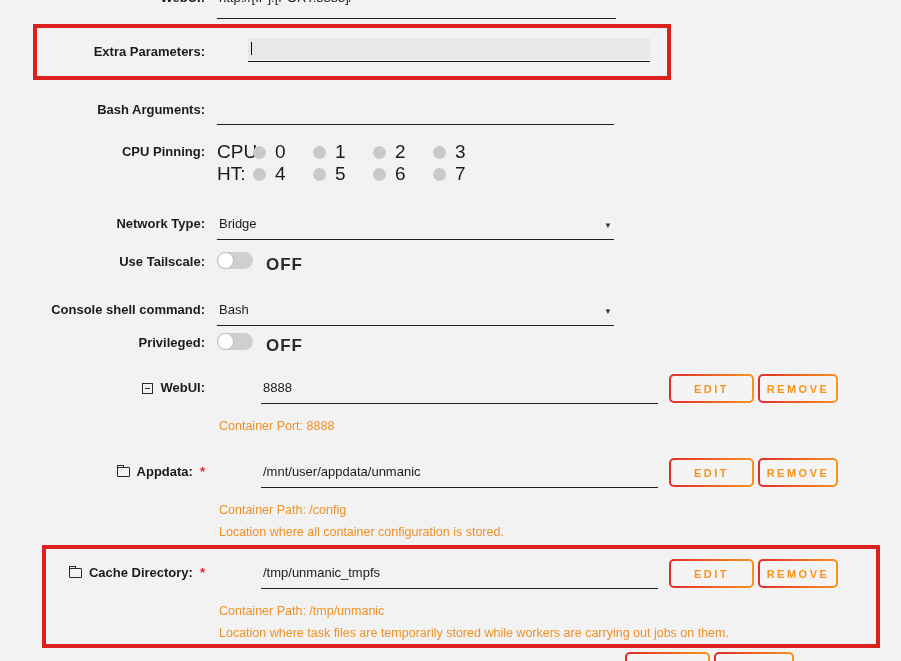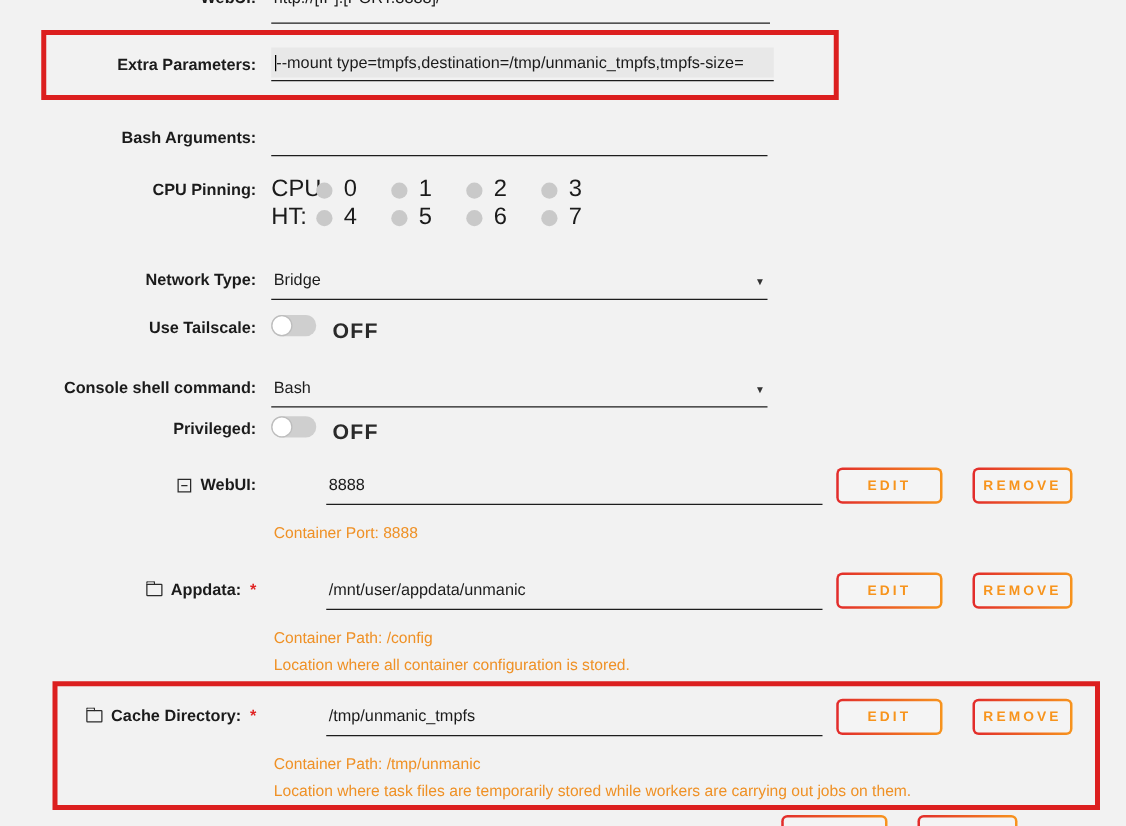--- a/index.html
+++ b/index.html
@@ -43,21 +43,21 @@
   
   .cpu-line { display:flex; align-items:center; height:22px; font-size:19px; }
   .cpu-tag { width:36px; }
   .cpu-item { display:flex; align-items:center; width:60px; gap:9px; }
   .cpu-dot { width:13px; height:13px; border-radius:50%; background:#c9c9c9; }
   
   .toggle { position:relative; width:36px; height:17px; background:#cfcfcf; border-radius:9px; margin-top:2px; }
   .knob { position:absolute; left:0; top:0; width:17px; height:17px; border-radius:50%; background:#fff; border:1px solid #bdbdbd; }
   .state { font-size:17px; font-weight:bold; letter-spacing:1px; color:#2a2a2a; margin-left:13px; margin-top:5px; }
   
-  .btn-group { display:flex; gap:24px; margin-left:11px; }
+  .btn-group { display:flex; gap:4px; margin-left:11px; }
   .btn {
     height:29px; border-radius:5px; padding:2px; cursor:pointer;
     background:linear-gradient(90deg,#e22b2b,#f7941d);
   }
   .btn-edit { width:85px; }
   .btn-remove { width:80px; }
   .btn-inner {
     width:100%; height:100%; border-radius:3px; background:#f4f4f4;
     display:flex; align-items:center; justify-content:center;
     color:#f7941d; font-size:11px; font-weight:bold; letter-spacing:2.5px;
@@ -69,21 +69,21 @@
   .icon-folder { position:relative; width:13px; height:10px; border:1px solid #2a2a2a; border-radius:1px; flex:0 0 13px; }
   .icon-folder::before { content:""; position:absolute; top:-3px; left:-1px; width:5px; height:2px; border:1px solid #2a2a2a; border-bottom:none; border-radius:1px 1px 0 0; }
   .icon-sqminus { width:11px; height:11px; border:1px solid #2a2a2a; display:flex; align-items:center; justify-content:center; flex:0 0 11px; }
   .icon-sqminus::before { content:""; width:5px; height:1px; background:#2a2a2a; }
   
   .hl { position:absolute; border:4px solid #dc1f1f; z-index:20; pointer-events:none; }
   #hl-extra { left:33px; top:24px; width:638px; height:56px; }
   #hl-cache { left:42px; top:545px; width:838px; height:103px; }
   
   #row-webui-top   { top:-10px; }
-  #row-extra       { top:38px; }
+  #row-extra       { top:38px;gap:31px; }
   #row-post        { top:96px; }
   #row-cpu         { top:141px; }
   #row-network     { top:210px; }
   #row-tailscale   { top:250px; }
   #row-console     { top:296px; }
   #row-privileged  { top:331px; }
   #row-port-webui  { top:374px; }
   #row-appdata     { top:458px; }
   #row-cache       { top:559px; }
   #row-bottom      { top:652px; left:625px; width:auto; }
@@ -97,21 +97,20 @@
     <div class="uline-top">http://[IP]:[PORT:8888]/</div>
   </div>
 </div>
 
 <div class="frow" id="row-extra">
   <div class="lbl">Extra Parameters:</div>
   <div class="content">
     <div class="uline-gray">
       <div class="gray-val">
         <span class="caret"></span>
-          <span>--mount type=tmpfs,destination=/tmp/unmanic_tmpfs,tmpfs-size=</span>
       </div>
     </div>
   </div>
 </div>
 
 <div class="frow" id="row-post">
   <div class="lbl">Bash Arguments:</div>
   <div class="content">
     <div class="uline empty"></div>
   </div>

